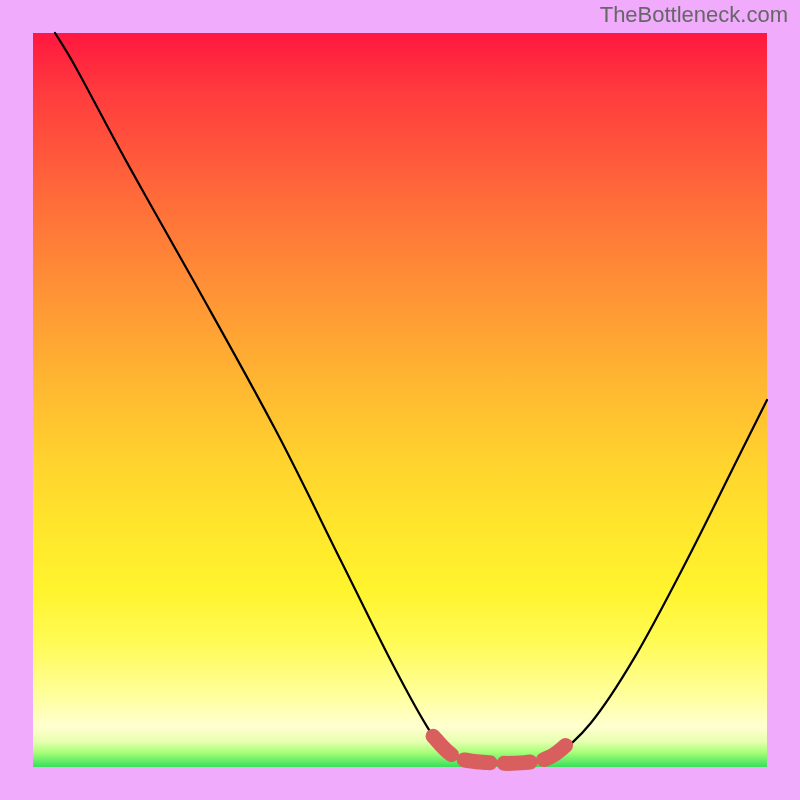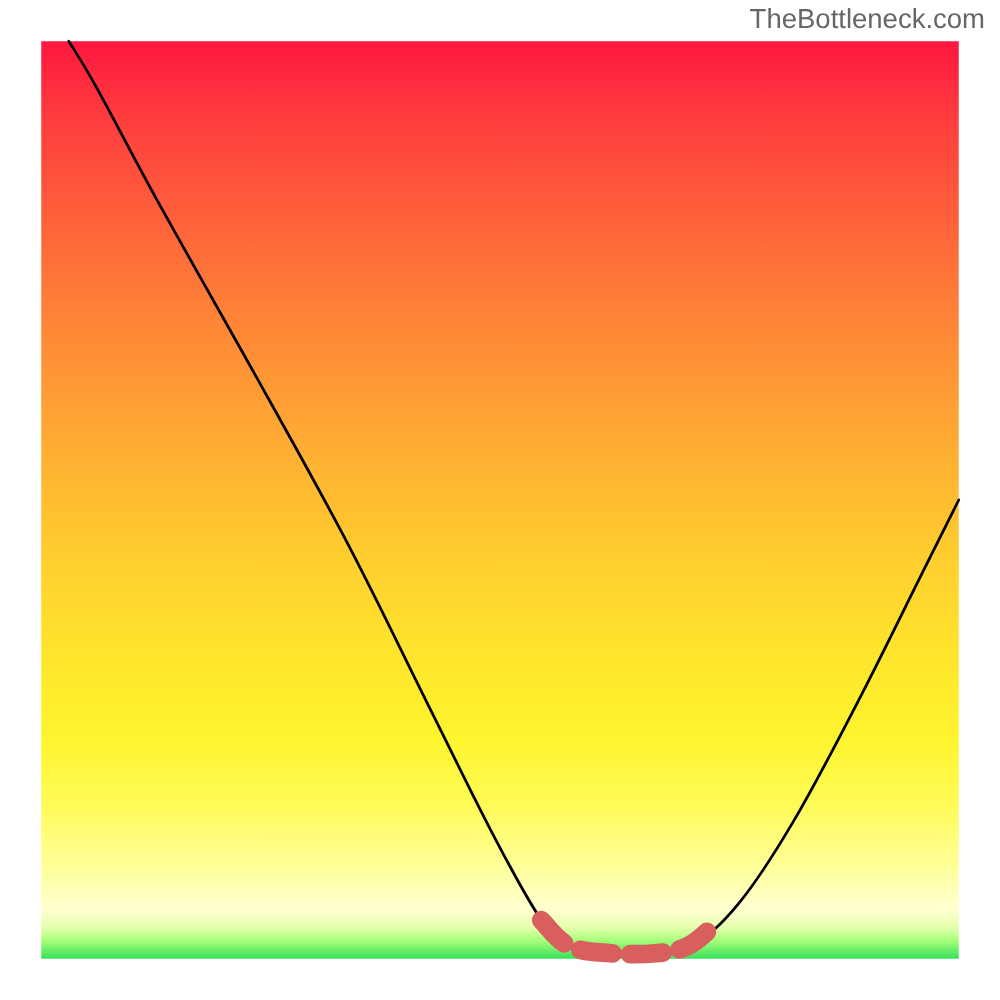--- a/index.html
+++ b/index.html
@@ -10,21 +10,21 @@
     background: #000;
     overflow: hidden;
     font-family: Arial, Helvetica, sans-serif;
   }
   .frame {
     position: absolute;
     left: 0;
     top: 0;
     width: 800px;
     height: 800px;
-    background: #ffffff;
+    background: #f0abfc;
   }
   .watermark {
     position: absolute;
     top: 2px;
     right: 12px;
     color: #666;
     font-size: 22px;
     font-weight: 400;
     user-select: none;
   }

